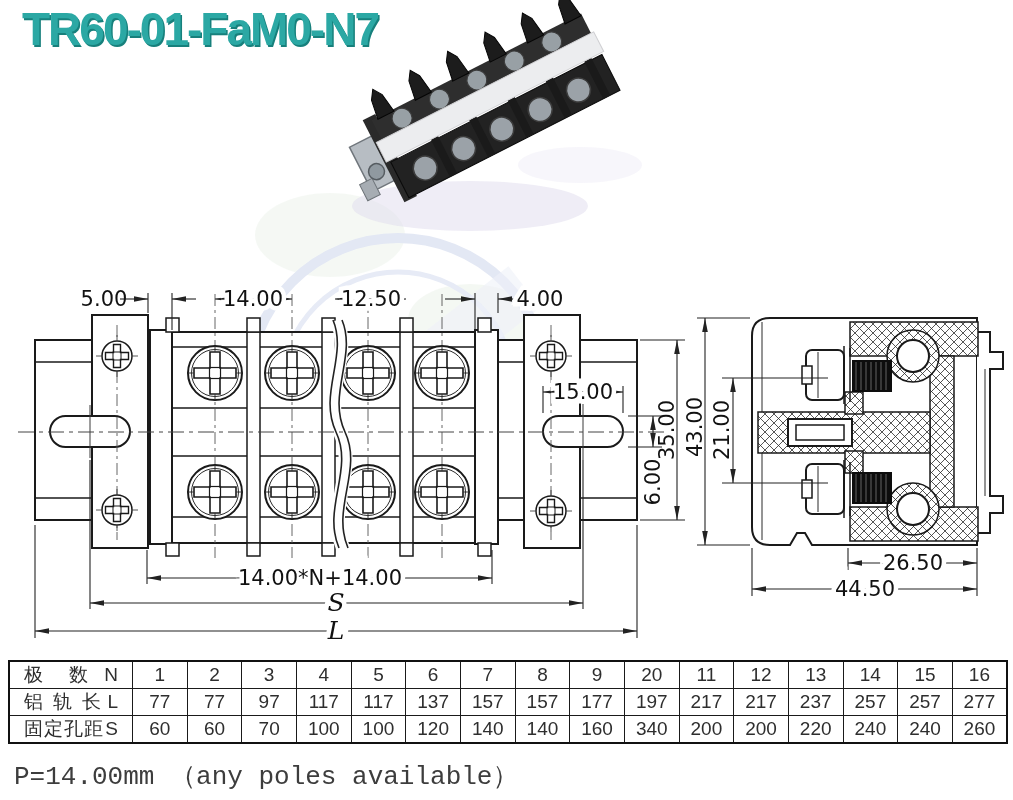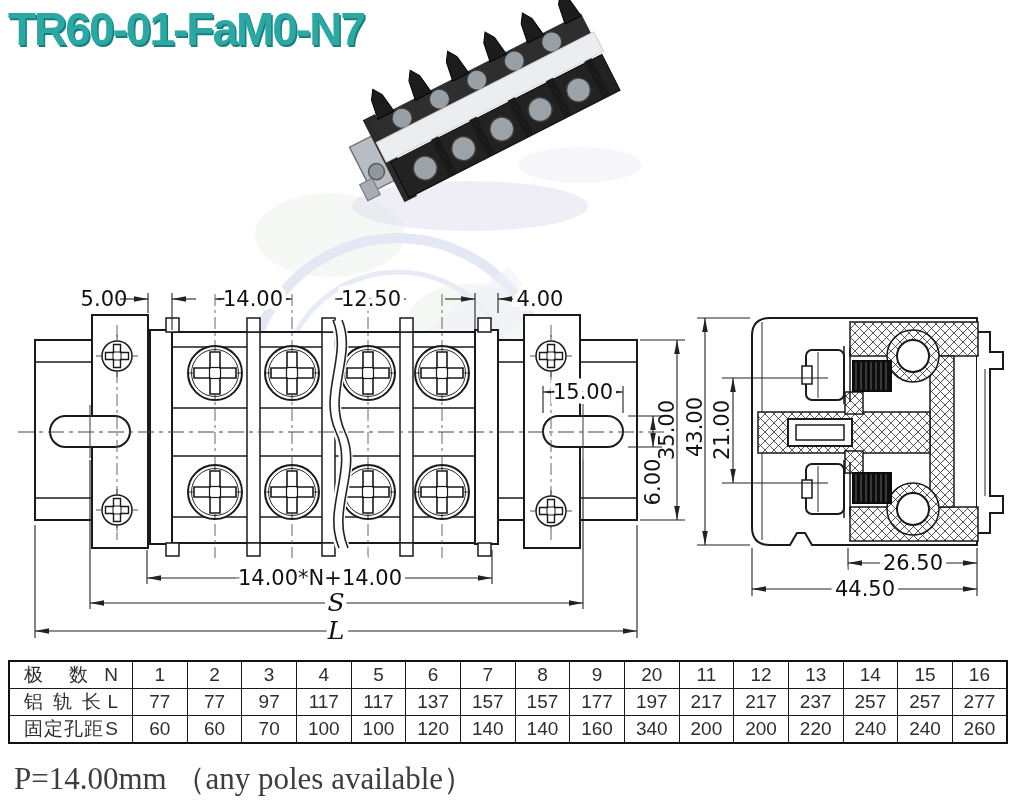--- a/index.html
+++ b/index.html
@@ -1,23 +1,23 @@
 <!DOCTYPE html>
 <html><head>
 <meta charset="utf-8">
 <style>
   html,body{margin:0;padding:0;}
   body{width:1013px;height:800px;position:relative;overflow:hidden;background:#ffffff;
        font-family:"Liberation Sans",sans-serif;}
   #art{position:absolute;left:0;top:0;}
-  .page-title{position:absolute;left:8px;top:2px;font-size:46px;font-weight:900;
+  .page-title{position:absolute;left:22px;top:2px;font-size:46px;font-weight:900;
       letter-spacing:-2px;color:#2ba8a4;text-shadow:1.5px 1.5px 0 #17807c;
       font-family:"Liberation Sans",sans-serif;white-space:nowrap;}
-  .footer-note{position:absolute;left:14px;top:758px;font-size:31px;color:#3d3d3d;
-      font-family:Liberation Serif, serif;}
+  .footer-note{position:absolute;left:14px;top:758px;font-size:26px;color:#3d3d3d;
+      font-family:Liberation Mono, monospace;}
   table.spec{position:absolute;left:8px;top:660px;width:1000px;border-collapse:collapse;
       table-layout:fixed;background:#fff;}
   table.spec th,table.spec td{border:1.6px solid #1a1a1a;height:26px;padding:0;
       font-size:19px;color:#2e2e2e;text-align:center;font-weight:normal;vertical-align:middle;}
   table.spec{border:2.5px solid #111;}
   table.spec th{width:122px;}
   th .labwrap{display:flex;justify-content:space-between;align-items:center;padding:0 14px;}
   tr.r0 .zh{letter-spacing:26px;margin-right:-26px;}
   tr.r1 .zh{letter-spacing:10px;margin-right:-10px;font-family:Liberation Serif, serif;}
   tr.r2 .zh{letter-spacing:1px;text-align:center;}

